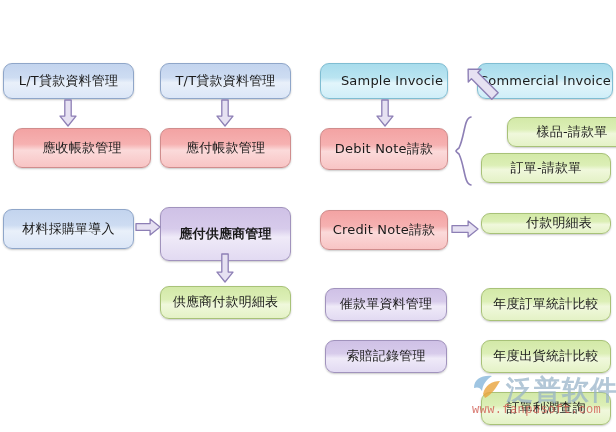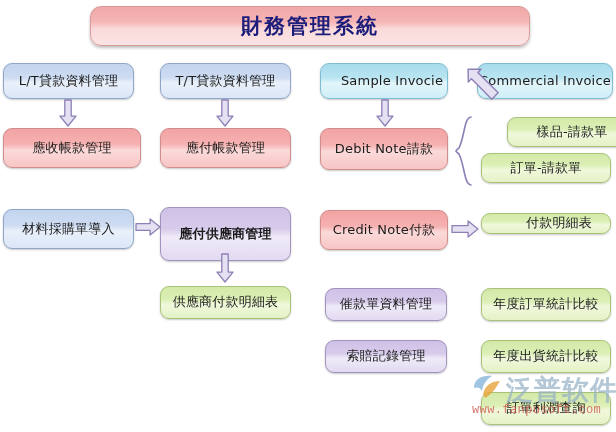--- a/index.html
+++ b/index.html
@@ -126,35 +126,34 @@
     top: 2px;
     width: 30px;
     height: 28px;
   }
 </style>
 </head>
 <body>
 
 <div id="canvas">
 
-  <div class="title-banner" style="left:90px; top:6px; width:440px; height:40px;">財務管理系統</div>
 
   <div id="nodes-layer">
       <div class="node c-blue" style="left: 3px; top: 63px; width: 131px; height: 36px;">L/T貸款資料管理</div>
       <div class="node c-blue" style="left: 160px; top: 63px; width: 131px; height: 36px;">T/T貸款資料管理</div>
       <div class="node c-cyan" style="left: 320px; top: 63px; width: 128px; height: 36px; padding-left: 20px;">Sample  Invocie</div>
       <div class="node c-cyan" style="left: 477px; top: 63px; width: 136px; height: 36px;">Commercial Invoice</div>
-      <div class="node c-red" style="left: 3px; top: 128px; width: 138px; height: 40px;">應收帳款管理</div>
+      <div class="node c-red" style="left: 13px; top: 128px; width: 138px; height: 40px;">應收帳款管理</div>
       <div class="node c-red" style="left: 160px; top: 128px; width: 131px; height: 40px;">應付帳款管理</div>
       <div class="node c-red" style="left: 320px; top: 128px; width: 128px; height: 42px;">Debit Note請款</div>
       <div class="node c-green" style="left: 481px; top: 117px; width: 130px; height: 30px; margin-left: 26px;">樣品-請款單</div>
       <div class="node c-green" style="left: 481px; top: 153px; width: 130px; height: 30px;">訂單-請款單</div>
       <div class="node c-blue" style="left: 3px; top: 209px; width: 131px; height: 40px;">材料採購單導入</div>
       <div class="node c-purple" style="left: 160px; top: 207px; width: 131px; height: 54px; font-weight: bold;">應付供應商管理</div>
-      <div class="node c-red" style="left: 320px; top: 210px; width: 128px; height: 40px;">Credit Note付款</div>
+      <div class="node c-red" style="left: 320px; top: 210px; width: 128px; height: 40px;">Credit Note請款</div>
       <div class="node c-green" style="left: 481px; top: 213px; width: 130px; height: 21px; padding-left: 30px;">付款明細表</div>
       <div class="node c-green" style="left: 160px; top: 286px; width: 131px; height: 33px;">供應商付款明細表</div>
       <div class="node c-purple" style="left: 325px; top: 288px; width: 122px; height: 33px;">催款單資料管理</div>
       <div class="node c-green" style="left: 481px; top: 288px; width: 130px; height: 33px;">年度訂單統計比較</div>
       <div class="node c-purple" style="left: 325px; top: 340px; width: 122px; height: 33px;">索賠記錄管理</div>
       <div class="node c-green" style="left: 481px; top: 340px; width: 130px; height: 33px;">年度出貨統計比較</div>
       <div class="node c-green" style="left: 481px; top: 392px; width: 130px; height: 33px;">訂單利潤查詢</div>
     </div>
 
   <div id="connectors-layer">

